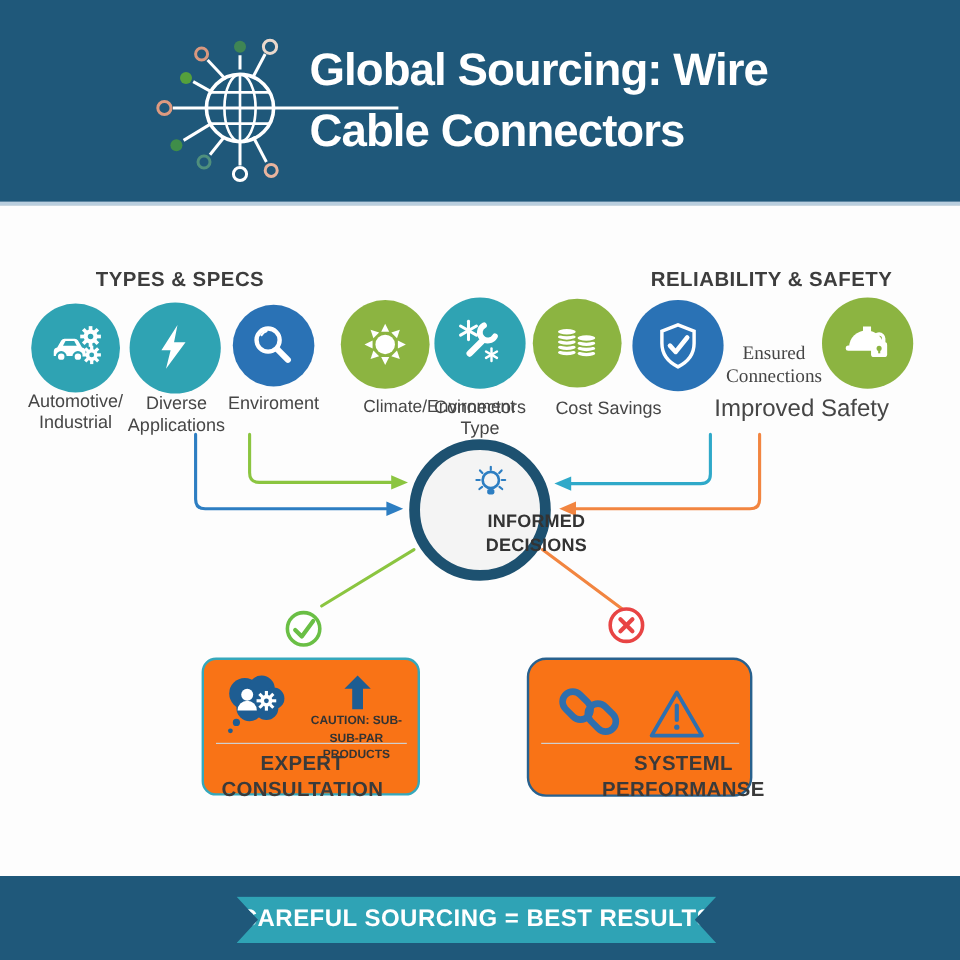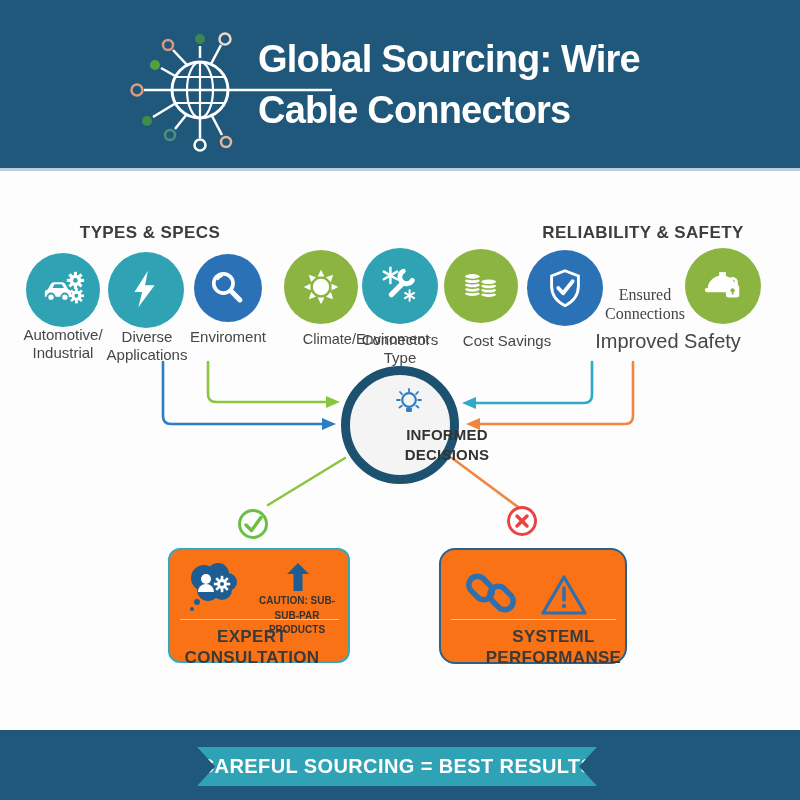--- a/index.html
+++ b/index.html
@@ -40,21 +40,21 @@
   .badge-ok{left:238px;top:509px;border:3px solid var(--check-green);}
   .badge-no{left:507px;top:506px;border:3px solid var(--cross-red);}
 
   
   .obox{position:absolute;background:#f97316;}
   .box-good{left:168px;top:548px;width:182px;height:115px;border:2px solid var(--box-good-border);border-radius:12px;}
   .box-bad{left:439px;top:548px;width:188px;height:116px;border:2.5px solid var(--box-bad-border);border-radius:16px;}
   .obox .divider{position:absolute;left:10px;right:9px;top:69px;border-top:1.5px solid #cfcfcf;}
   .obox .otitle{position:absolute;top:76px;text-align:center;font-size:17px;font-weight:700;color:#3a3a3a;line-height:1.25;letter-spacing:.3px;white-space:pre-line;}
   .box-good .otitle{left:2px;width:160px;}
-  .box-bad .otitle{left:40px;width:145px;}
+  .box-bad .otitle{left:56px;width:145px;}
   .caution{position:absolute;left:76px;top:44px;width:102px;text-align:center;font-size:10px;font-weight:700;color:#333;line-height:1.45;white-space:pre-line;}
 
   
   .ftr{position:absolute;left:0;top:730px;width:800px;height:70px;background:var(--header-bg);}
   .ribbon{position:absolute;left:197px;top:17px;width:400px;height:39px;background:var(--ribbon);
     clip-path:polygon(0 0,100% 0,95.5% 50%,100% 100%,0 100%,4.5% 50%);
     display:flex;align-items:center;justify-content:center;}
   .ribbon span{color:#fff;font-size:20px;font-weight:700;letter-spacing:.4px;white-space:nowrap;}
 </style>
 </head>

